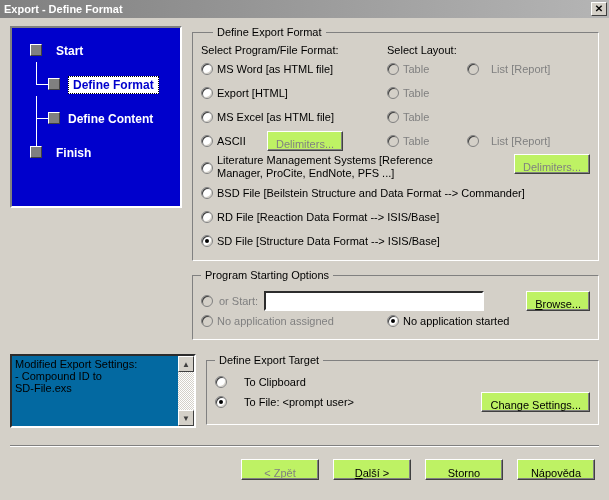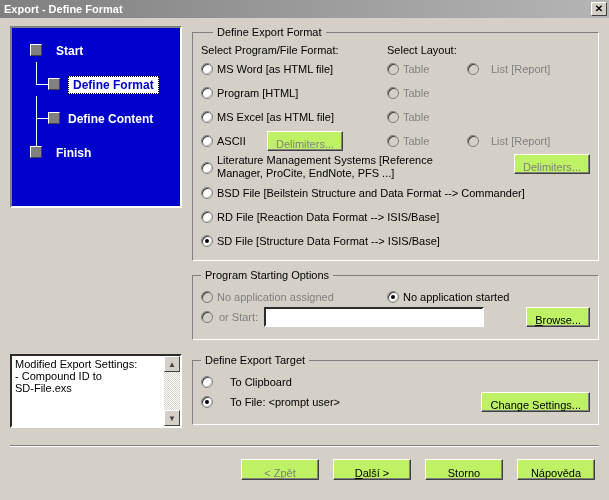--- a/index.html
+++ b/index.html
@@ -140,22 +140,22 @@
     border: 2px inset #fff;
     border-top-color:#808080; border-left-color:#808080;
     height:20px; width: 220px;
     font: inherit;
     padding: 0 3px;
   }
 
   .lower { display:flex; gap:10px; margin-top:6px; }
 
   .settings-box {
-    width: 172px; height: 74px;
-    background:#ffffff;
+    width: 186px; height: 74px;
+    background:#0369a1;
     border: 2px inset #fff;
     border-top-color:#808080; border-left-color:#808080;
     display:flex;
     font-size:11px;
   }
   .settings-text { flex:1; padding:2px 3px; white-space:pre-line; }
   .scrollbar {
     width:16px; background:#D4D0C8;
     display:flex; flex-direction:column;
   }
@@ -233,21 +233,21 @@
             </div>
           <div class="c3">
               <span class="radio disabled"></span>
               <span class="disabled-text">List [Report]</span>
             </div>
         </div>
 
         <div class="fmt-row">
           <div class="c1">
               <span class="radio"></span>
-              <span>Program [HTML]</span>
+              <span>Export [HTML]</span>
             </div>
           <div class="c2">
               <span class="radio disabled"></span>
               <span class="disabled-text">Table</span>
             </div>
           <div class="c3"></div>
         </div>
 
         <div class="fmt-row">
           <div class="c1">
@@ -308,39 +308,39 @@
         <div class="fmt-row">
           <div class="c1" style="width:auto">
               <span class="radio checked"></span>
               <span>SD File [Structure Data Format --&gt; ISIS/Base]</span>
             </div>
         </div>
       </fieldset>
 
       <fieldset class="prog-opts">
         <legend>Program Starting Options</legend>
+        <div class="prog-row">
+          <span class="radio disabled"></span>
+          <span class="disabled-text">or Start:</span>
+          <input class="textbox" value="" style="">
+          <div style="flex:1"></div>
+          <button class="btn small">
+              <span><span class="u">B</span>rowse...</span>
+            </button>
+        </div>
         <div class="prog-row">
           <span class="half" style="width:180px">
             <span class="radio disabled"></span>
             <span class="disabled-text">No application assigned</span>
           </span>
           <span class="half">
             <span class="radio checked"></span>
             <span>No application started</span>
           </span>
         </div>
-        <div class="prog-row">
-          <span class="radio disabled"></span>
-          <span class="disabled-text">or Start:</span>
-          <input class="textbox" value="" style="">
-          <div style="flex:1"></div>
-          <button class="btn small">
-              <span><span class="u">B</span>rowse...</span>
-            </button>
-        </div>
       </fieldset>
     </div>
   </div>
 
   <div class="lower">
     <div class="settings-box">
       <div class="settings-text">Modified Export Settings:
  - Compound ID to
 SD-File.exs</div>
       <div class="scrollbar">

